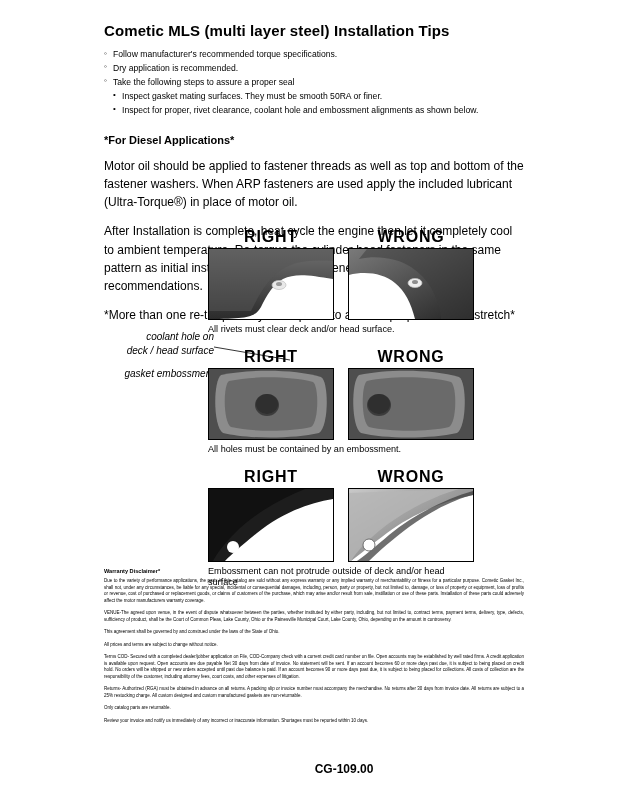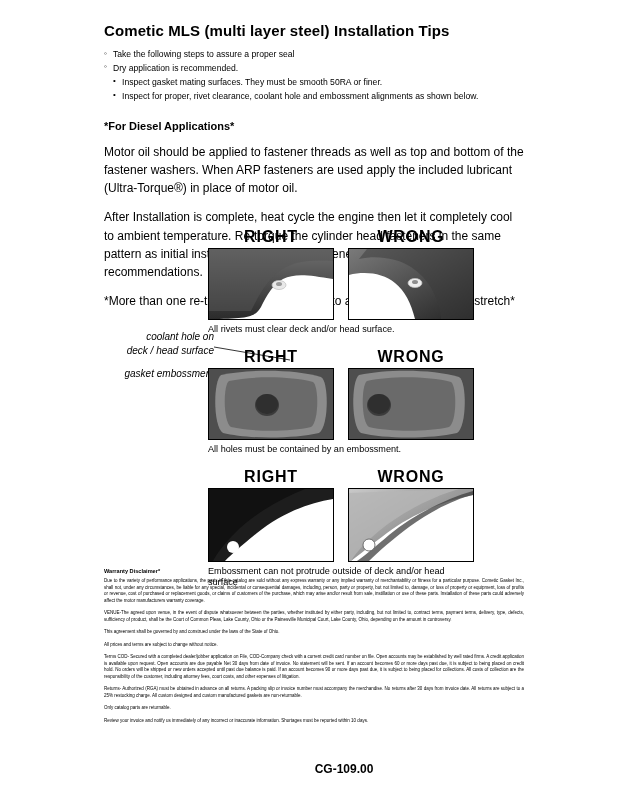--- a/index.html
+++ b/index.html
@@ -191,22 +191,23 @@
 </style>
 </head>
 <body>
 
 <div class="page">
 
   <div class="content">
     <h1 class="title">Cometic MLS (multi layer steel) Installation Tips</h1>
 
     <ul class="bullets">
+      <li>Follow manufacturer's recommended torque specifications.</li>
+      <li>Dry application is recommended.</li>
       <li>Take the following steps to assure a proper seal</li>
-      <li>Dry application is recommended.</li>
     </ul>
     <ul class="subbullets">
       <li>Inspect gasket mating surfaces.  They must be smooth 50RA or finer.</li>
       <li>Inspect for proper, rivet clearance, coolant hole and embossment alignments as shown below.</li>
     </ul>
 
     <h2 class="subtitle">*For Diesel Applications*</h2>
     <p class="para">Motor oil should be applied to fastener threads as well as top and bottom of the fastener washers.  When ARP fasteners are used apply the included lubricant (Ultra-Torque®) in place of motor oil.</p>
     <p class="para">After Installation is complete, heat cycle the engine then let it completely cool to ambient temperature. Re-torque the cylinder head fasteners in the same pattern as initial installation or per your fastener manufacturer's recommendations.</p>
     <p class="para last">*More than one re-torque may be required to achieve proper fastener stretch*</p>

